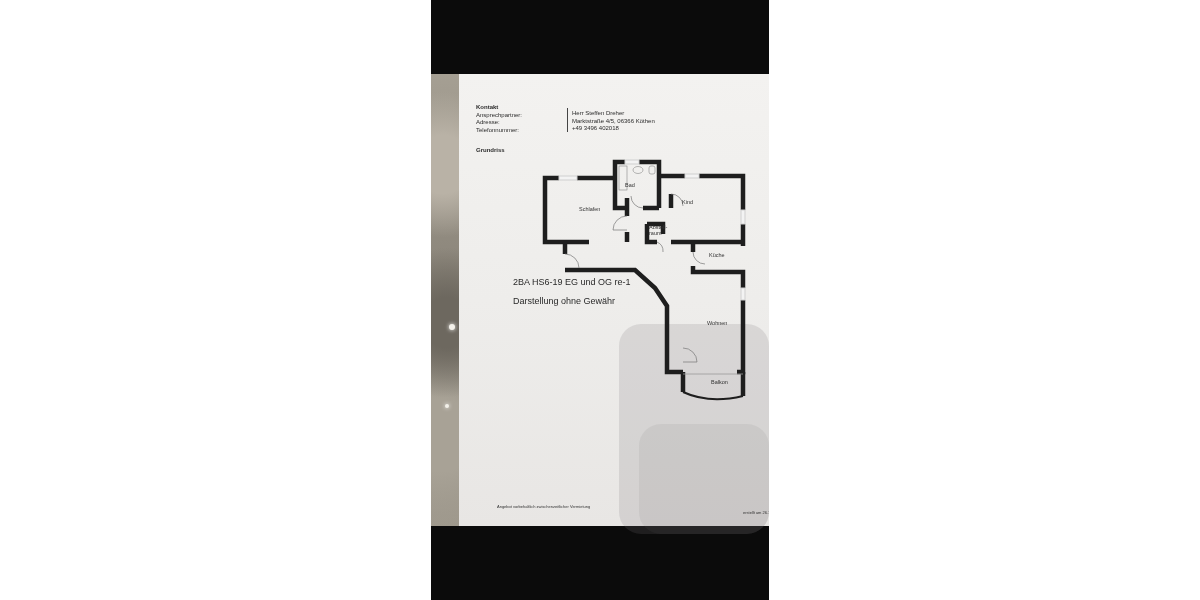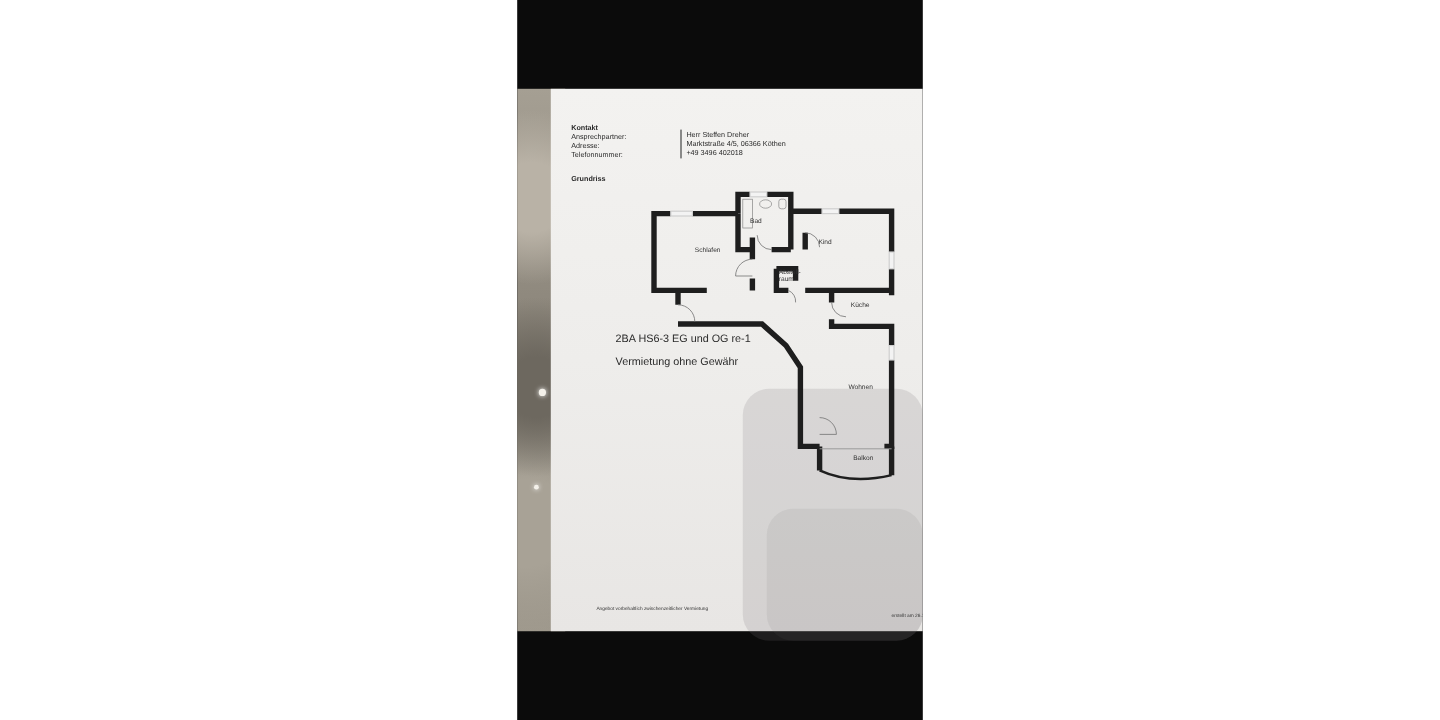--- a/index.html
+++ b/index.html
@@ -130,19 +130,19 @@
     <div class="room-label" style="left:166px; top:108px;">Bad</div>
     <div class="room-label" style="left:223px; top:125px;">Kind</div>
     <div class="room-label" style="left:190px; top:150px; line-height:6px;">
       <div>Abstell-</div>
       <div>raum</div>
     </div>
     <div class="room-label" style="left:250px; top:178px;">Küche</div>
     <div class="room-label" style="left:248px; top:246px;">Wohnen</div>
     <div class="room-label" style="left:252px; top:305px;">Balkon</div>
 
-    <div class="big-text" style="left:54px; top:203px;">2BA HS6-3 EG und OG re-1</div>
-    <div class="big-text" style="left:54px; top:222px;">Vermietung ohne Gewähr</div>
+    <div class="big-text" style="left:54px; top:203px;">2BA HS6-19 EG und OG re-1</div>
+    <div class="big-text" style="left:54px; top:222px;">Darstellung ohne Gewähr</div>
 
     <div class="footer-left">Angebot vorbehaltlich zwischenzeitlicher Vermietung</div>
     <div class="footer-right">erstellt am 26.10.2020, 11:08</div>
   </div>
 </div>
 
 </body></html>

